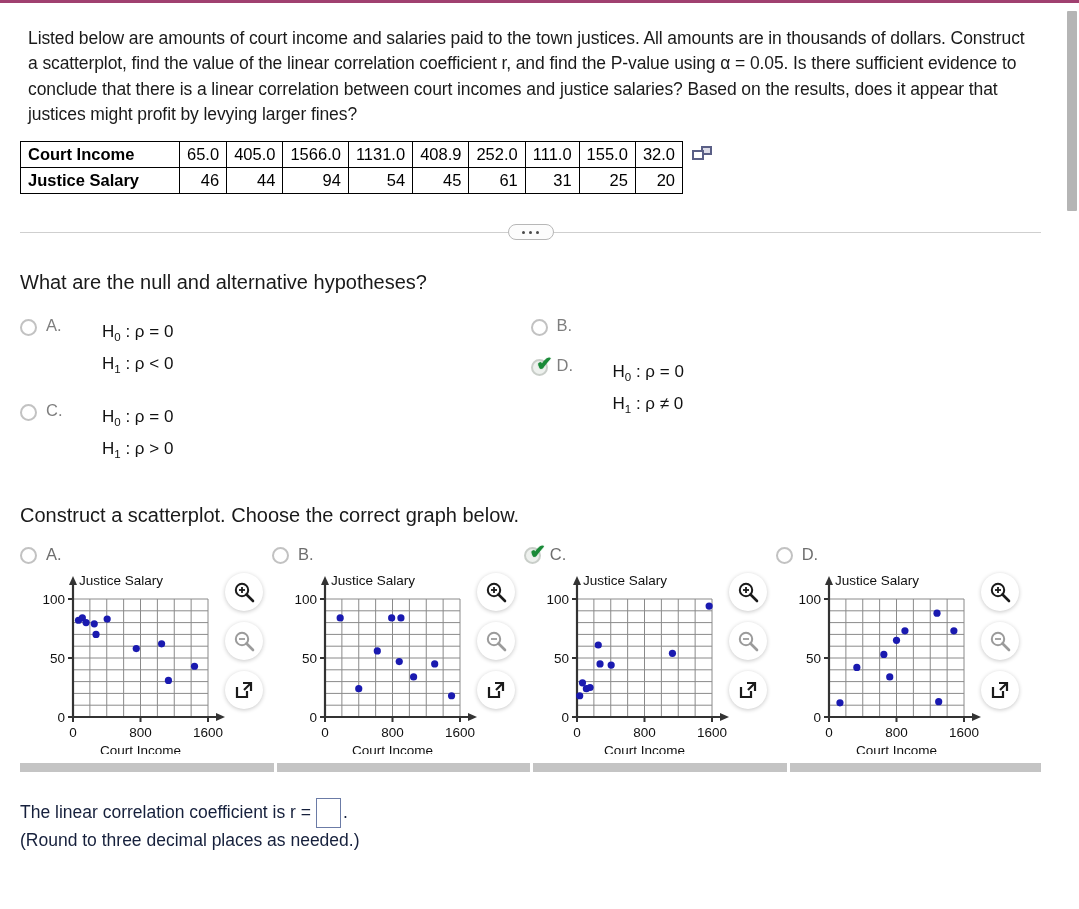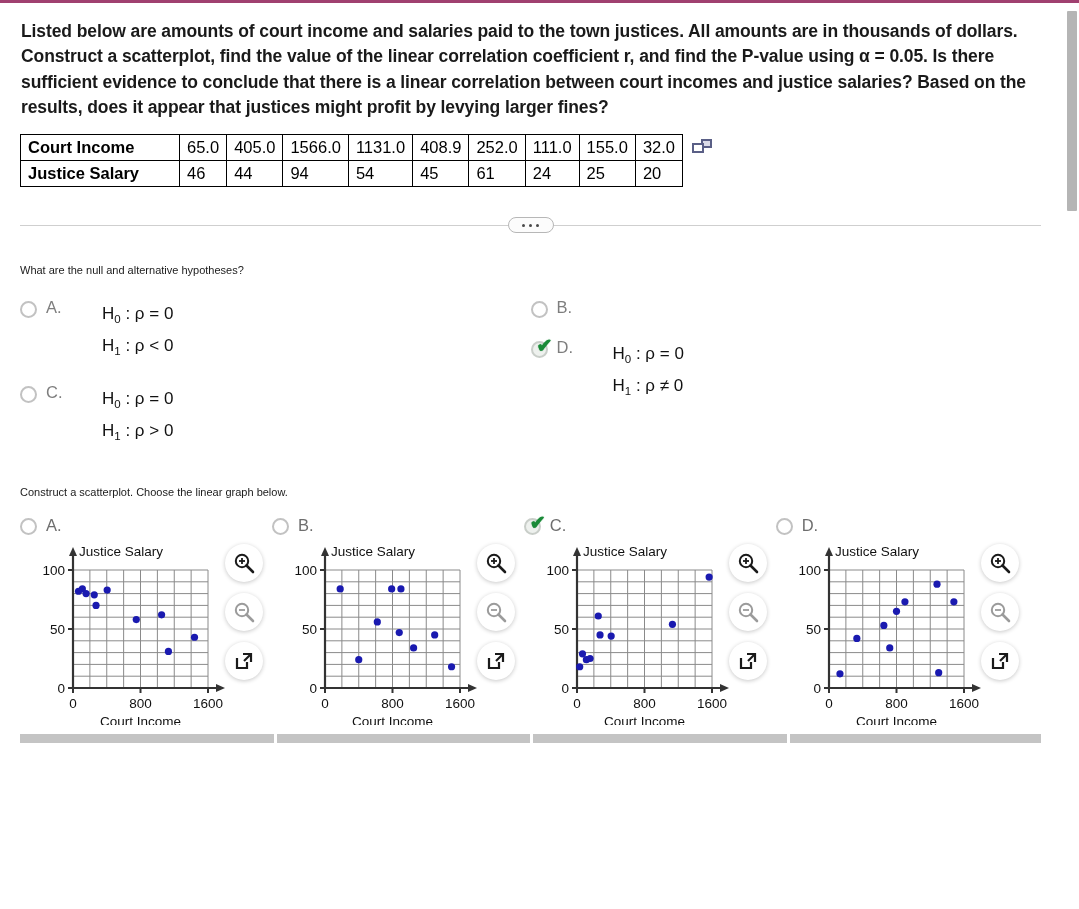--- a/index.html
+++ b/index.html
@@ -25,32 +25,32 @@
     background: #b5b5b5; border-radius: 1px;
   }
 
   .page { padding: 0 24px 0 20px; width: 1065px; }
 
   
   .stmt {
     font-size: 17.5px; line-height: 1.45; color: #1a1a1a;
     padding-top: 15px; letter-spacing: -0.1px;
   }
-  .stmt p { margin: 1px; font-weight: bold; }
+  .stmt p { margin: 8px; }
 
   
   .tablewrap { position: relative; margin-top: 13px; display: flex; align-items: flex-start; }
   table.data {
     border-collapse: collapse;
     font-size: 16.5px; color: #000;
     background: #fff;
   }
   table.data td {
     border: 1.5px solid #000;
-    text-align: left;
+    text-align: right;
     padding: 2px 7px;
     height: 26px;
     white-space: nowrap;
   }
   table.data td.rowhead {
     font-weight: bold; text-align: left; padding-left: 7px; padding-right: 40px;
   }
   .copy-icon {
     margin-left: 9px; margin-top: 5px;
     width: 20px; height: 18px; position: relative; cursor: pointer;
@@ -66,21 +66,21 @@
   .divider { position: relative; height: 1px; background: #cfcfcf; margin: 38px 0 0 0; }
   .dots {
     position: absolute; left: 50%; top: 50%; transform: translate(-50%,-50%);
     width: 46px; height: 16px; border: 1px solid #b7b7b7; border-radius: 9px;
     background: #fcfcfc; display: flex; align-items: center; justify-content: center;
     gap: 4px; cursor: pointer;
   }
   .dots span { width: 3px; height: 3px; border-radius: 50%; background: #4a4a4a; display:block; }
 
   
-  .qtext { font-size: 11px; color: #1a1a1a; margin-top: 38px; }
+  .qtext { font-size: 20px; color: #1a1a1a; margin-top: 38px; }
 
   .choices { display: flex; margin-top: 22px; }
   .choicecol { width: 521px; }
   .choice { display: flex; align-items: flex-start; margin-bottom: 20px; }
   .choice.c2 { margin-bottom: 0; }
 
   .radio {
     width: 17px; height: 17px; border-radius: 50%;
     border: 2px solid #c2c2c2; background: #fff;
     margin-top: 3px; flex: none; position: relative; cursor: pointer;
@@ -159,21 +159,21 @@
           <td>32.0</td>
         </tr>
         <tr>
           <td class="rowhead">Justice Salary</td>
           <td>46</td>
           <td>44</td>
           <td>94</td>
           <td>54</td>
           <td>45</td>
           <td>61</td>
-          <td>24</td>
+          <td>31</td>
           <td>25</td>
           <td>20</td>
         </tr>
       </tbody>
     </table>
     <div class="copy-icon">
       <i class="back"></i>
       <i class="front"></i>
     </div>
   </div>
@@ -218,21 +218,21 @@
         </div>
         <div class="letter">D.</div>
         <div class="hyp">
           <div>H<sub>0</sub> : ρ = 0</div>
           <div>H<sub>1</sub> : ρ ≠ 0</div>
         </div>
       </div>
     </div>
   </div>
 
-  <div class="qtext">Construct a scatterplot. Choose the linear graph below.</div>
+  <div class="qtext">Construct a scatterplot. Choose the correct graph below.</div>
 
   <div class="graphrow">
 
     <div class="gcell">
       <div class="ghead">
         <div class="radio"></div>
         <div class="letter">A.</div>
       </div>
       <div class="gbody">
         <svg class="plot" width="200" height="185">
@@ -562,14 +562,22 @@
 
   </div>
 
   <div class="scrollbars">
     <div class="sbar" style="width:258px"></div>
     <div class="sbar" style="width:258px; margin-left:3px"></div>
     <div class="sbar" style="width:258px; margin-left:3px"></div>
     <div class="sbar" style="width:255px; margin-left:3px"></div>
   </div>
 
+  <div class="answer">
+    <div class="line1">
+      <span>The linear correlation coefficient is r =</span>
+      <input class="ansbox" type="text" placeholder="" style="">
+      <span>.</span>
+    </div>
+    <div class="rounding">(Round to three decimal places as needed.)</div>
+  </div>
 
 </div>
 
 </body></html>

